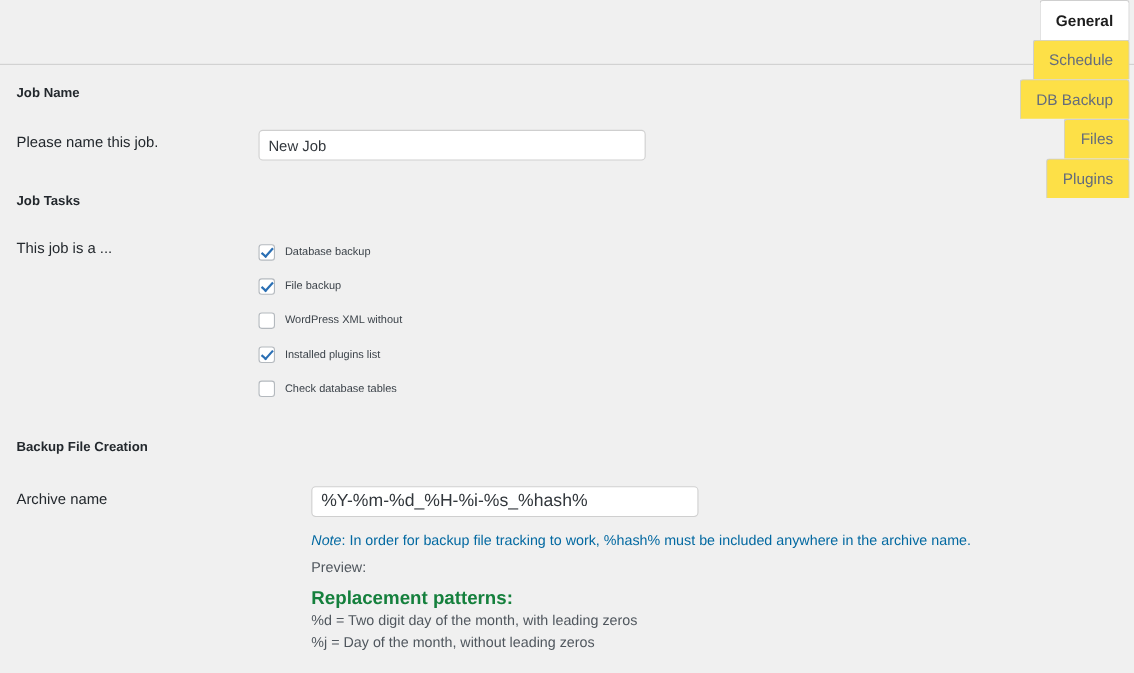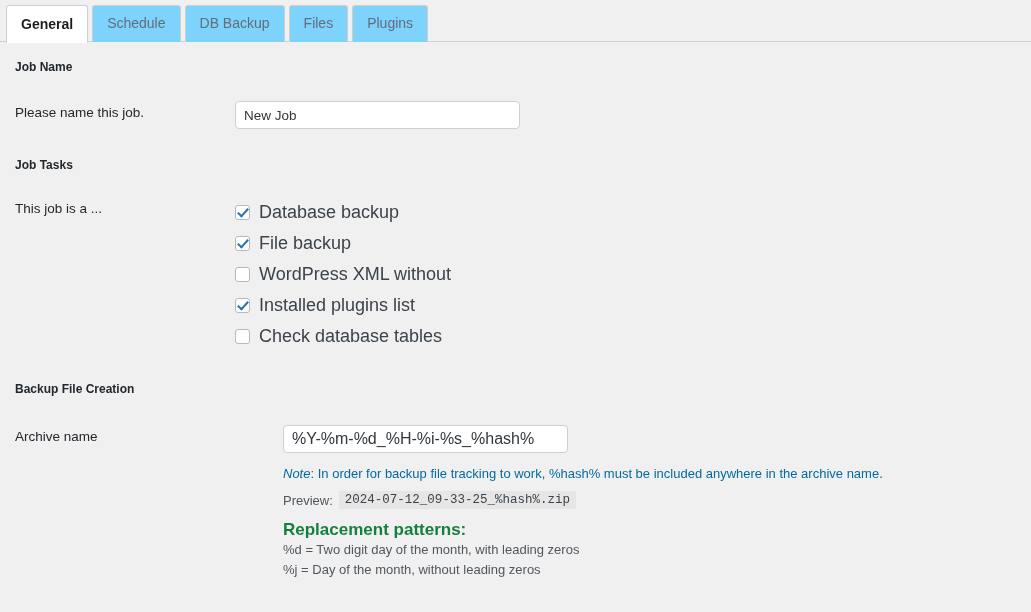--- a/index.html
+++ b/index.html
@@ -10,45 +10,46 @@
     height: 612px;
     overflow: hidden;
     background: #f0f0f0;
     font-family: "Liberation Sans", sans-serif;
     -webkit-font-smoothing: antialiased;
   }
 
   
   .tab-bar {
     position: relative;
-    height: 42px;
-    padding-left: 6px;
+    height: 59px;
+    padding-left: 34px;
     display: flex;
     align-items: flex-end;
     background: #f0f0f0;
+    flex-direction: column;
   }
   .tab-bar::after {
     content: "";
     position: absolute;
     left: 0;
     right: 0;
     bottom: 0;
     height: 1px;
     background: #cfcfcf;
   }
   .tab {
     position: relative;
     z-index: 2;
     height: 37px;
     line-height: 35px;
     padding: 0 14px;
     margin-right: 4px;
     font-size: 14px;
     color: #646c7c;
-    background: #7dd3fc;
+    background: #fde047;
     border: 1px solid #cfcfcf;
     border-bottom: none;
     border-radius: 3px 3px 0 0;
     cursor: pointer;
     white-space: nowrap;
   }
   .tab.active {
     background: #ffffff;
     color: #1d1d1d;
     font-weight: bold;
@@ -79,21 +80,21 @@
   .field-label {
     width: 220px;
     flex: 0 0 220px;
     font-size: 13.5px;
     color: #23282d;
     padding-top: 4px;
   }
   .field-control { flex: 1 1 auto; }
 
   input.text-input {
-    width: 285px;
+    width: 352px;
     height: 28px;
     padding: 3px 8px;
     font-size: 13.5px;
     color: #32373c;
     background: #ffffff;
     border: 1px solid #cfcfcf;
     border-radius: 4px;
     outline: none;
     font-family: "Liberation Sans", sans-serif;
   }
@@ -125,21 +126,21 @@
     position: absolute;
     left: 4px;
     top: 0px;
     width: 4px;
     height: 9px;
     border: solid #2a6fb4;
     border-width: 0 2px 2px 0;
     transform: rotate(42deg);
   }
   .check-label {
-    font-size: 18px;
+    font-size: 10px;
     color: #3c434a;
     white-space: nowrap;
   }
 
   
   .note {
     font-size: 13px;
     color: #0369a1;
     padding-top: 0;
   }
@@ -235,21 +236,20 @@
     <div class="field-control">
 
       <input class="text-input mono" type="text" value="%Y-%m-%d_%H-%i-%s_%hash%" style="">
 
       <div class="note" style="margin-top:13px;">
         <span class="em">Note</span><span>: In order for backup file tracking to work, %hash% must be included anywhere in the archive name.</span>
       </div>
 
       <div class="preview-row" style="margin-top:10px;">
         <span>Preview:</span>
-        <span class="preview-code">2024-07-12_09-33-25_%hash%.zip</span>
       </div>
 
       <div style="margin-top:11px;">
         <div class="patterns-title">Replacement patterns:</div>
         <div class="pattern-line">%d = Two digit day of the month, with leading zeros</div>
         <div class="pattern-line">%j = Day of the month, without leading zeros</div>
       </div>
 
     </div>
   </div>

